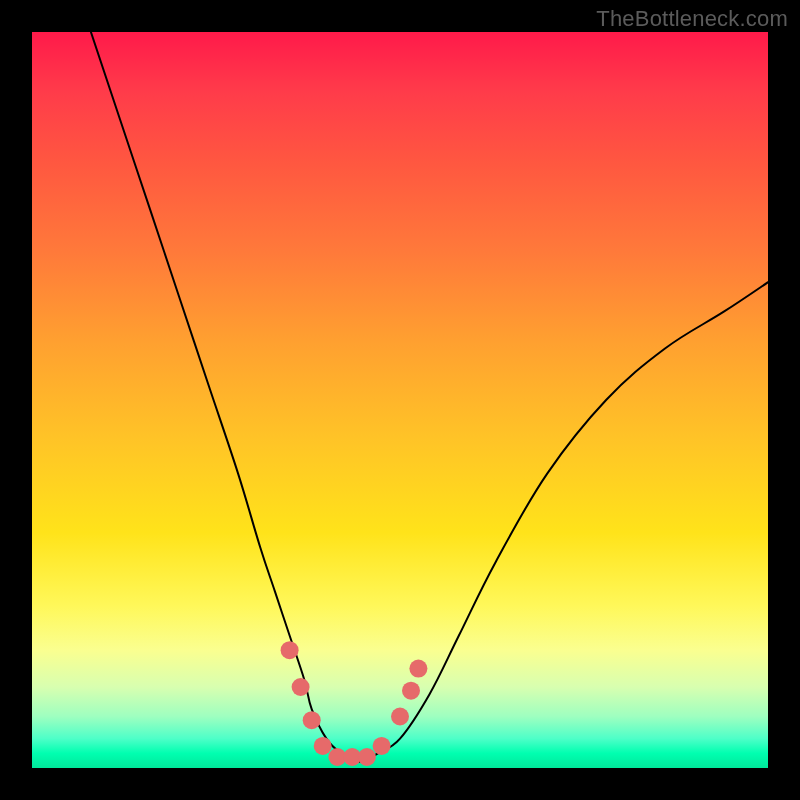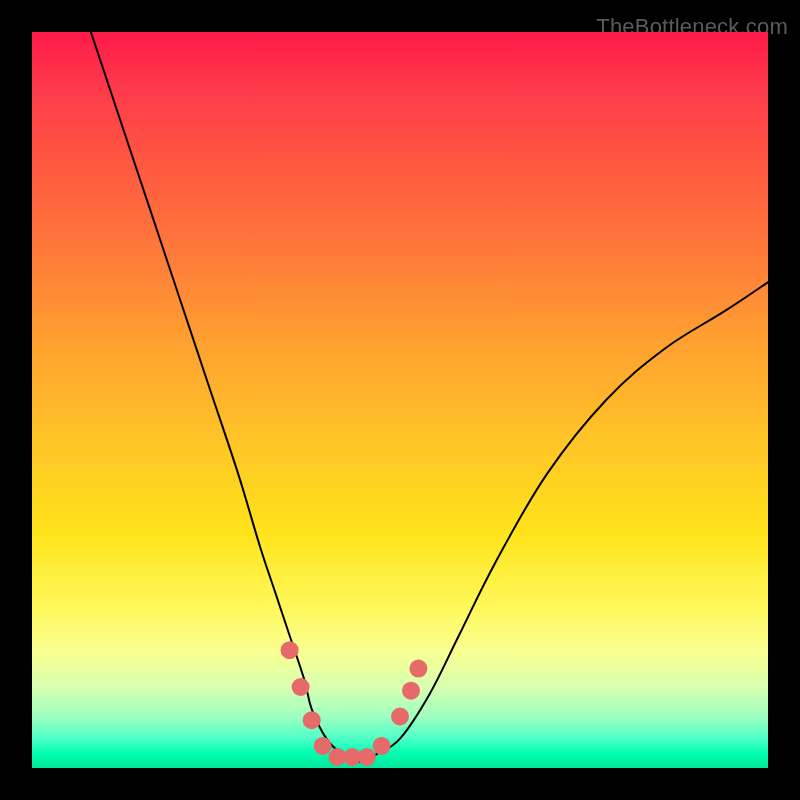--- a/index.html
+++ b/index.html
@@ -37,21 +37,21 @@
       #faff90 84%,
       #d8ffb0 89%,
       #9effc0 93%,
       #4effc8 96%,
       #00ffb0 98%,
       #00e89a 100%
     );
   }
   .watermark {
     position: absolute;
-    top: 14px;
+    top: 6px;
     right: 12px;
     color: #5b5b5b;
     font-size: 22px;
     font-weight: 500;
     letter-spacing: 0.2px;
     user-select: none;
   }
   svg.curve {
     position: absolute;
     top: 0;

